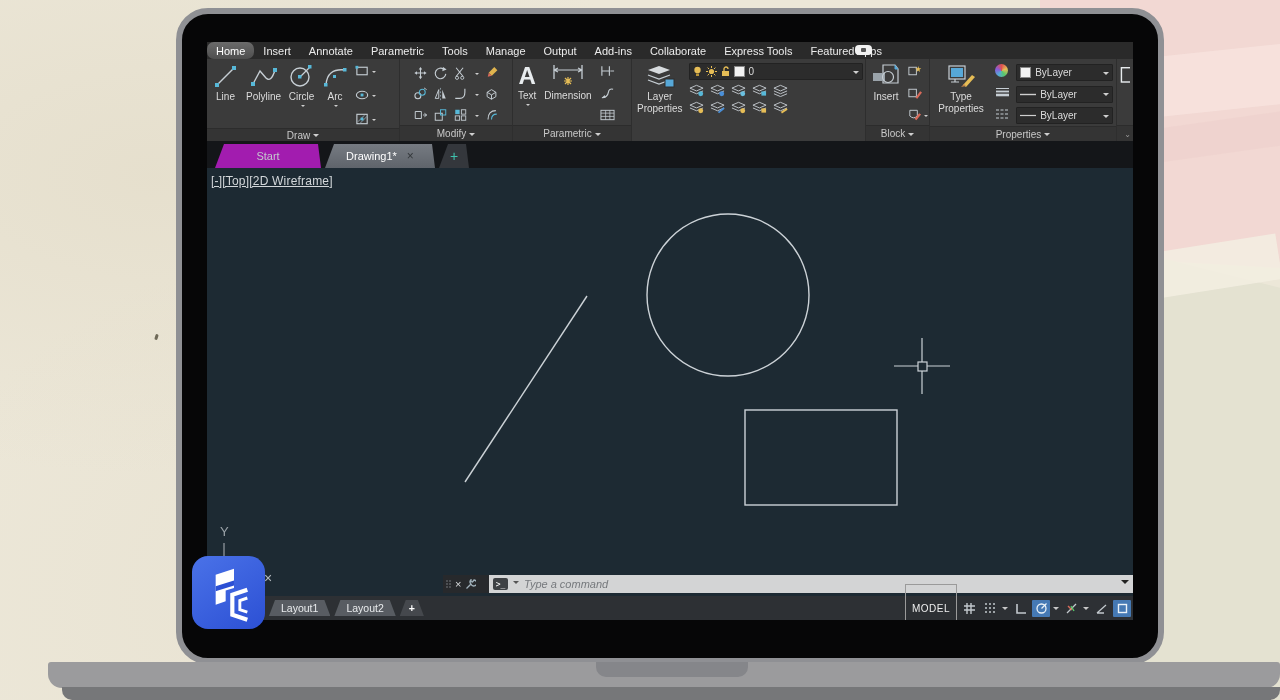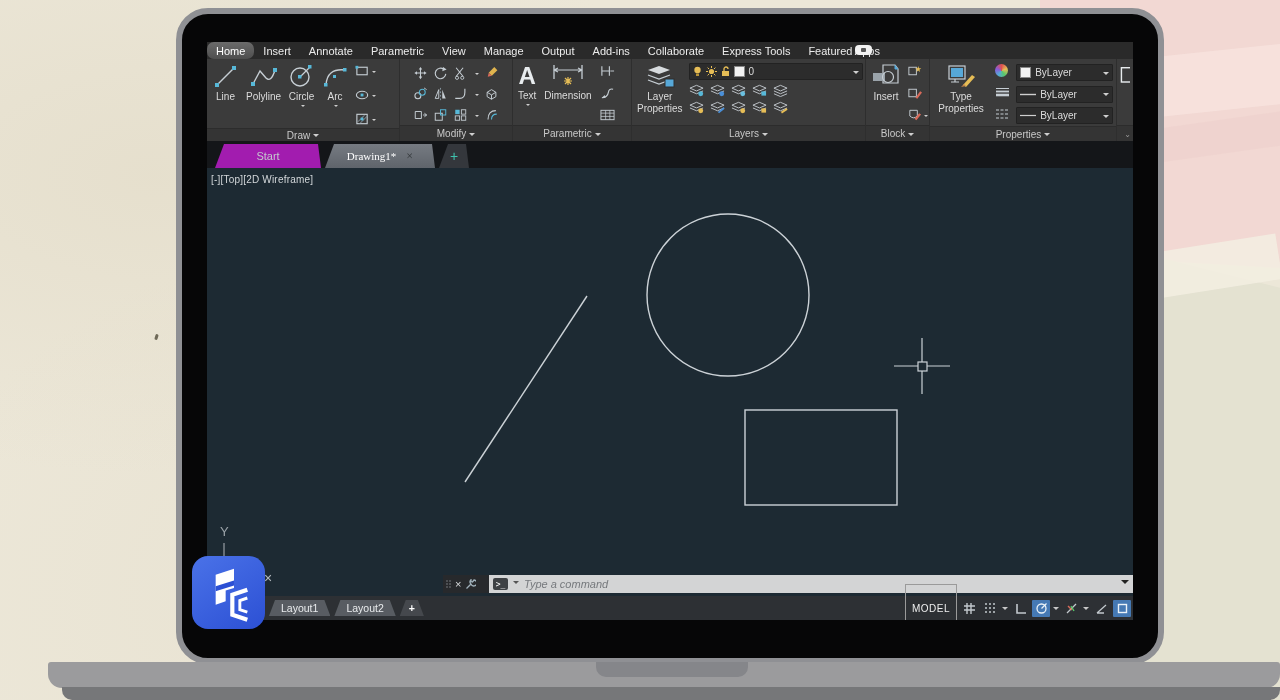--- a/index.html
+++ b/index.html
@@ -46,26 +46,26 @@
   .mrow{display:flex;gap:5px;align-items:center;height:20px;}
   .dstack{display:flex;flex-direction:column;justify-content:space-between;height:60px;padding:2px 0;margin-left:2px;}
   .dd{display:flex;align-items:center;background:#2c2c2c;border:1px solid #222;border-radius:1px;color:#dcdcdc;font-size:10px;padding:0 3px;gap:4px;}
   .swatch{width:9px;height:9px;background:#f2f2f2;border:1px solid #888;}
   .flexsp{flex:1;}
   
   .ftabs{position:absolute;left:0;top:99px;width:926px;height:27px;background:#141619;display:flex;align-items:flex-end;padding-left:8px;box-sizing:border-box;}
   .ftab{height:24px;display:flex;align-items:center;justify-content:center;font-size:11px;gap:10px;
     clip-path:polygon(9px 0,calc(100% - 3px) 0,100% 100%,0 100%);}
   .ftab.start{width:106px;background:#a21caf;color:#c3c8cd;}
-  .ftab.drawing{width:110px;background:linear-gradient(#767b82,#5f646b);color:#fff;margin-left:4px;font-family:Liberation Serif, serif;}
+  .ftab.drawing{width:110px;background:linear-gradient(#767b82,#5f646b);color:#fff;margin-left:4px;}
   .ftab .x{color:#33373a;font-size:12px;}
   .ftab.plus{width:30px;background:#34373c;color:#3fc1ad;font-size:14px;margin-left:4px;}
   
   .canvaswrap{position:absolute;left:0;top:126px;width:926px;height:428px;background:#1d2a33;}
-  .vplabel{position:absolute;left:4px;top:6px;font-size:10px;color:#d3d7da;letter-spacing:.2px;}
+  .vplabel{position:absolute;left:4px;top:6px;font-size:12px;color:#d3d7da;letter-spacing:.2px;text-decoration:underline;}
   .csvg{position:absolute;left:0;top:0;}
   
   .cmdbar{position:absolute;left:236px;top:407px;right:0;height:18px;display:flex;}
   .cmdgrip{width:46px;background:#27292c;display:flex;align-items:center;gap:4px;padding:0 3px;box-sizing:border-box;}
   .gripdots{display:grid;grid-template-columns:2px 2px;gap:1px;}
   .gripdots i{width:2px;height:2px;background:#5a5d60;border-radius:1px;}
   .cmdx{color:#d8dbdd;font-size:11px;line-height:1;}
   .cmdinput{flex:1;background:#d3d4d5;display:flex;align-items:center;gap:5px;padding:0 4px;}
   .promptbox{width:15px;height:12px;background:#3e4144;border-radius:2px;color:#fff;
     font-family:"DejaVu Sans Mono",monospace;font-size:8px;display:flex;align-items:center;justify-content:center;}
@@ -112,21 +112,21 @@
   <div class="base-notch"></div>
   <div class="base-strip"></div>
 
   <div class="app">
 
     <div class="tabrow">
       <div class="rtab active">Home</div>
       <div class="rtab">Insert</div>
       <div class="rtab">Annotate</div>
       <div class="rtab">Parametric</div>
-      <div class="rtab">View</div>
+      <div class="rtab">Tools</div>
       <div class="rtab">Manage</div>
       <div class="rtab">Output</div>
       <div class="rtab">Add-ins</div>
       <div class="rtab">Collaborate</div>
       <div class="rtab">Express Tools</div>
       <div class="rtab">Featured Apps</div>
       <div class="pillbtn"></div>
       <div class="pillcaret"><span class="car"></span></div>
     </div>
 
@@ -377,24 +377,20 @@
               <svg class="mi" viewBox="0 0 16 14">
                   <use href="#lay"></use>
                   <rect x="10" y="8.5" width="5" height="4.5" fill="#e6bd56"></rect>
                 </svg>
               <svg class="mi" viewBox="0 0 16 14">
                   <use href="#lay"></use>
                   <path d="M9 13 L15 9" stroke="#e6bd56" stroke-width="2"></path>
                 </svg>
             </div>
           </div>
-        </div>
-        <div class="pfoot">
-          <span>Layers</span>
-            <span class="car"></span>
         </div>
       </div>
 
       <div class="panel" style="width:63px">
         <div class="pbody" style="gap:2px;">
           <div class="bigbtn">
             <svg width="30" height="27" viewBox="0 0 30 27">
               <path d="M12 2 H24 L27 6 V20 H12 Z" fill="none" stroke="#c6ced4" stroke-width="1.2"></path>
               <path d="M24 2 L24 6 L27 6" fill="#57a8d8" stroke="#57a8d8"></path>
               <rect x="2" y="10" width="12" height="8" fill="#9aa3aa"></rect>

